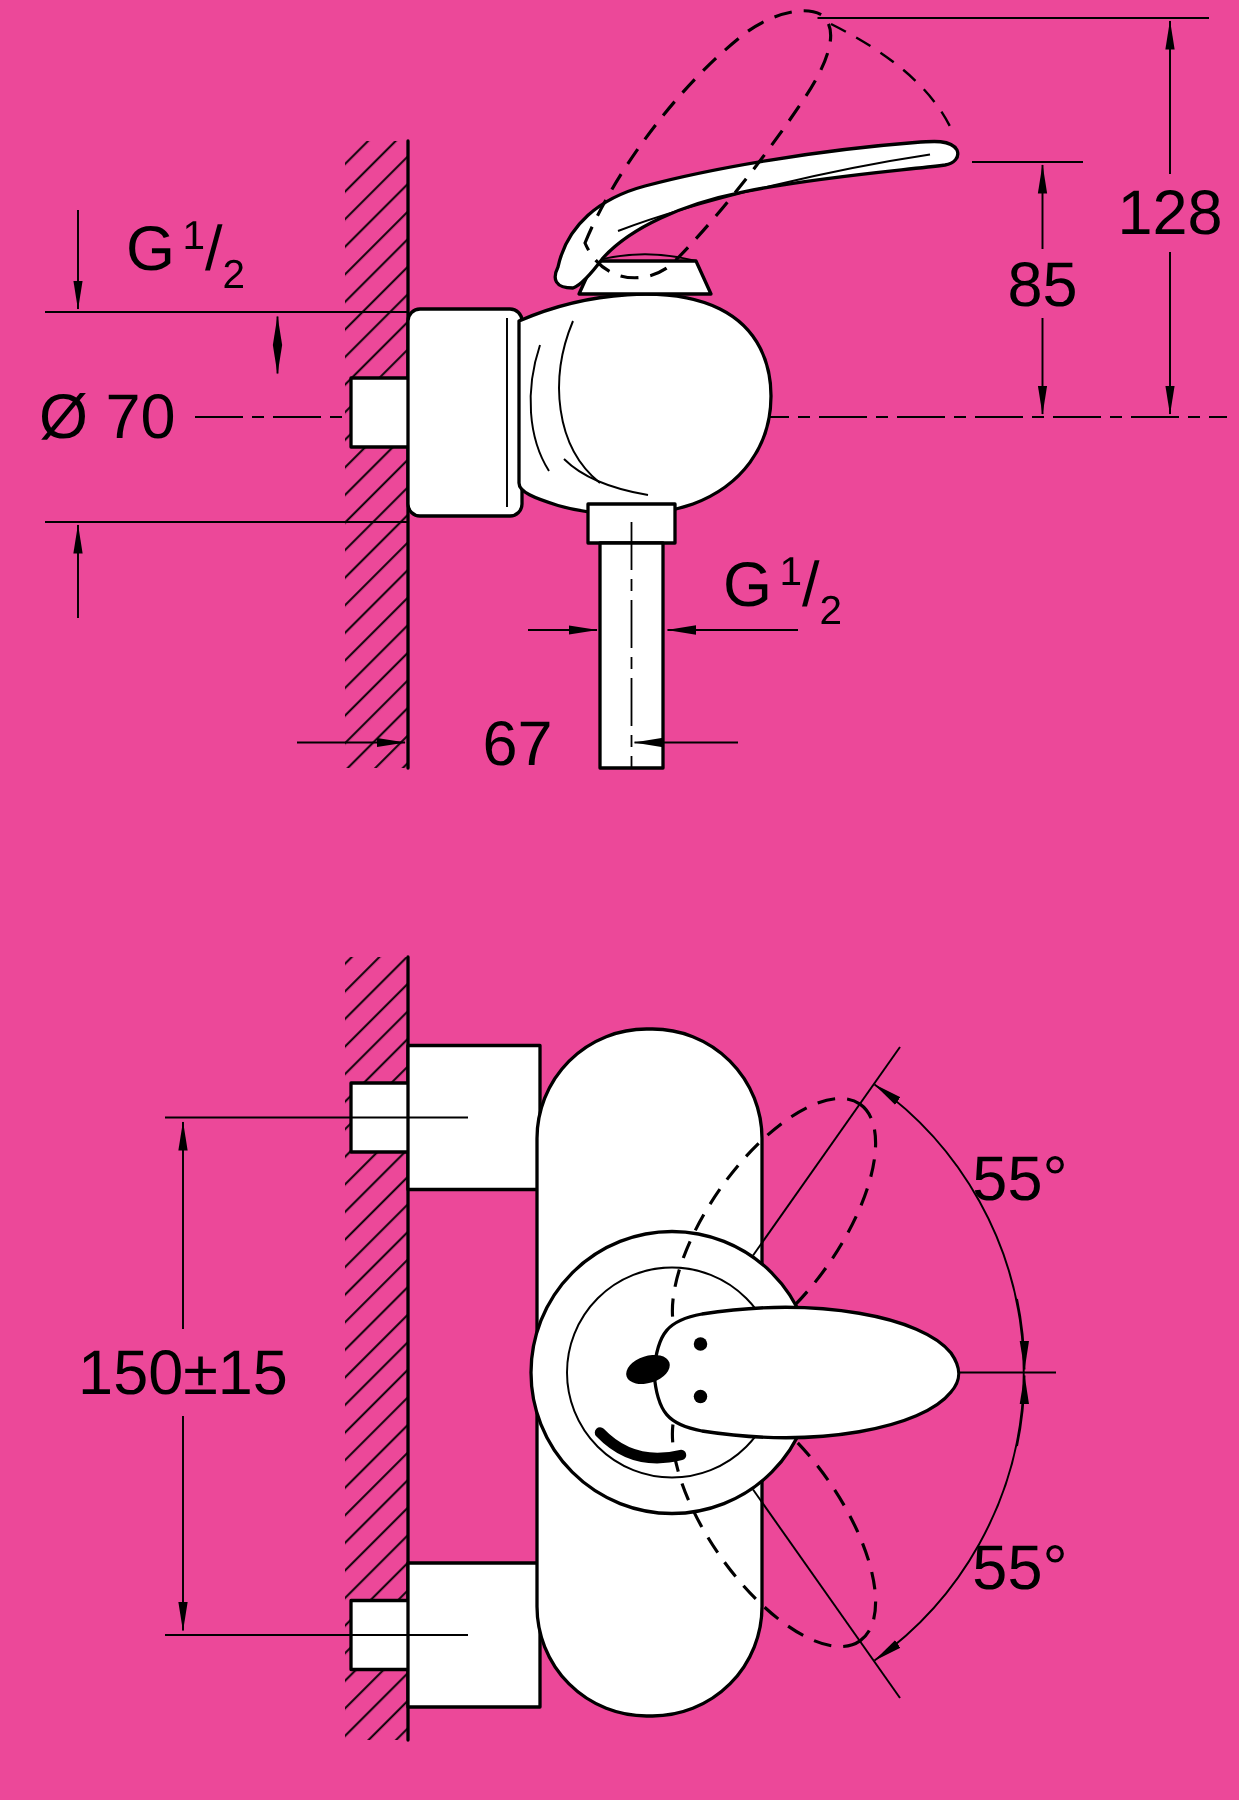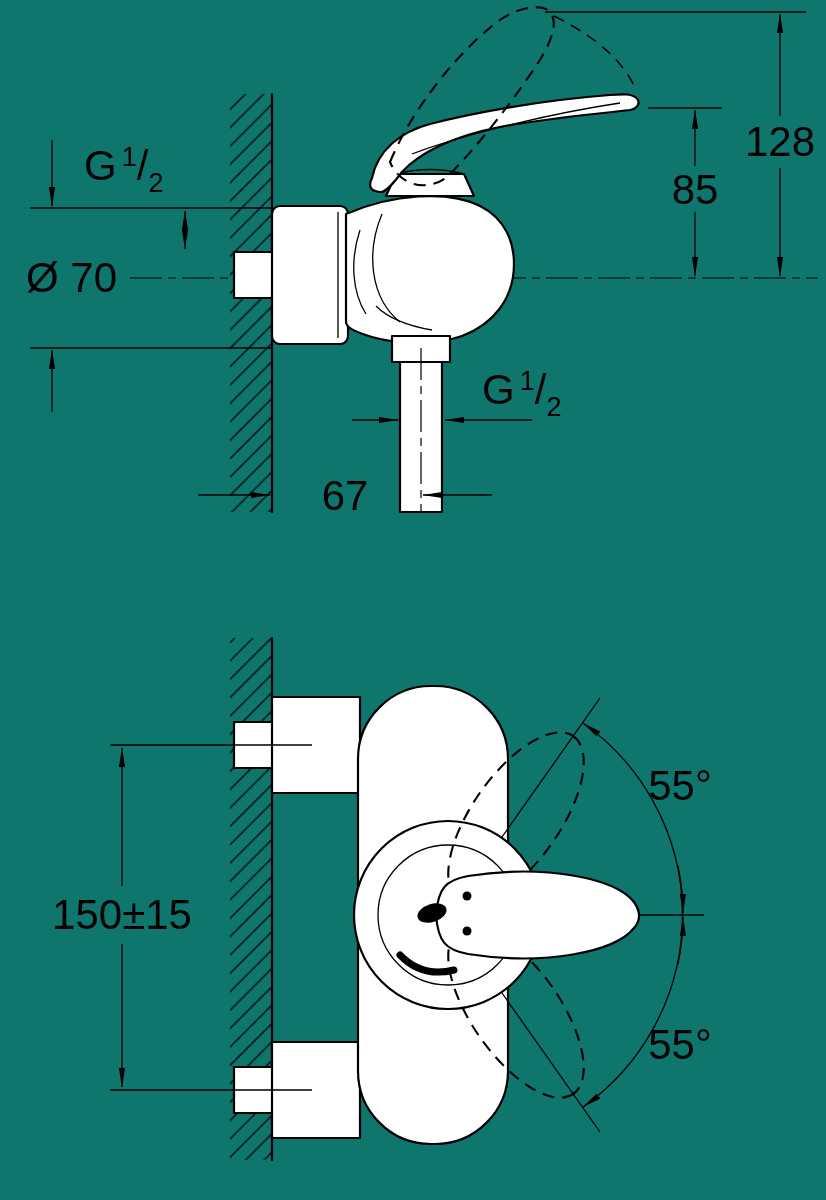--- a/index.html
+++ b/index.html
@@ -1,16 +1,16 @@
 <!DOCTYPE html>
 <html><head>
 <meta charset="utf-8">
 <style>
   html,body{margin:0;padding:0;background:#ffffff;}
-  .stage{width:826px;height:1200px;background:#0f766e;position:relative;overflow:hidden;}
+  .stage{width:826px;height:1200px;background:#ec4899;position:relative;overflow:hidden;}
   svg{display:block;}
   
   .ol  { fill:#ffffff; stroke:#000000; stroke-width:2.2; stroke-linejoin:round; }
   .oln { fill:none;    stroke:#000000; stroke-width:2.2; stroke-linejoin:round; stroke-linecap:round; }
   .thin{ fill:none;    stroke:#000000; stroke-width:1.3; }
   .dash{ fill:none;    stroke:#000000; stroke-width:2.1; stroke-dasharray:12 8; }
   .dashthin{ fill:none; stroke:#000000; stroke-width:1.6; stroke-dasharray:11 8; }
   .dim { fill:none;    stroke:#000000; stroke-width:1.3; }
   .cl  { fill:none;    stroke:#000000; stroke-width:1.2; stroke-dasharray:32 6 8 6; }
   .ink { fill:#000000; stroke:none; }

